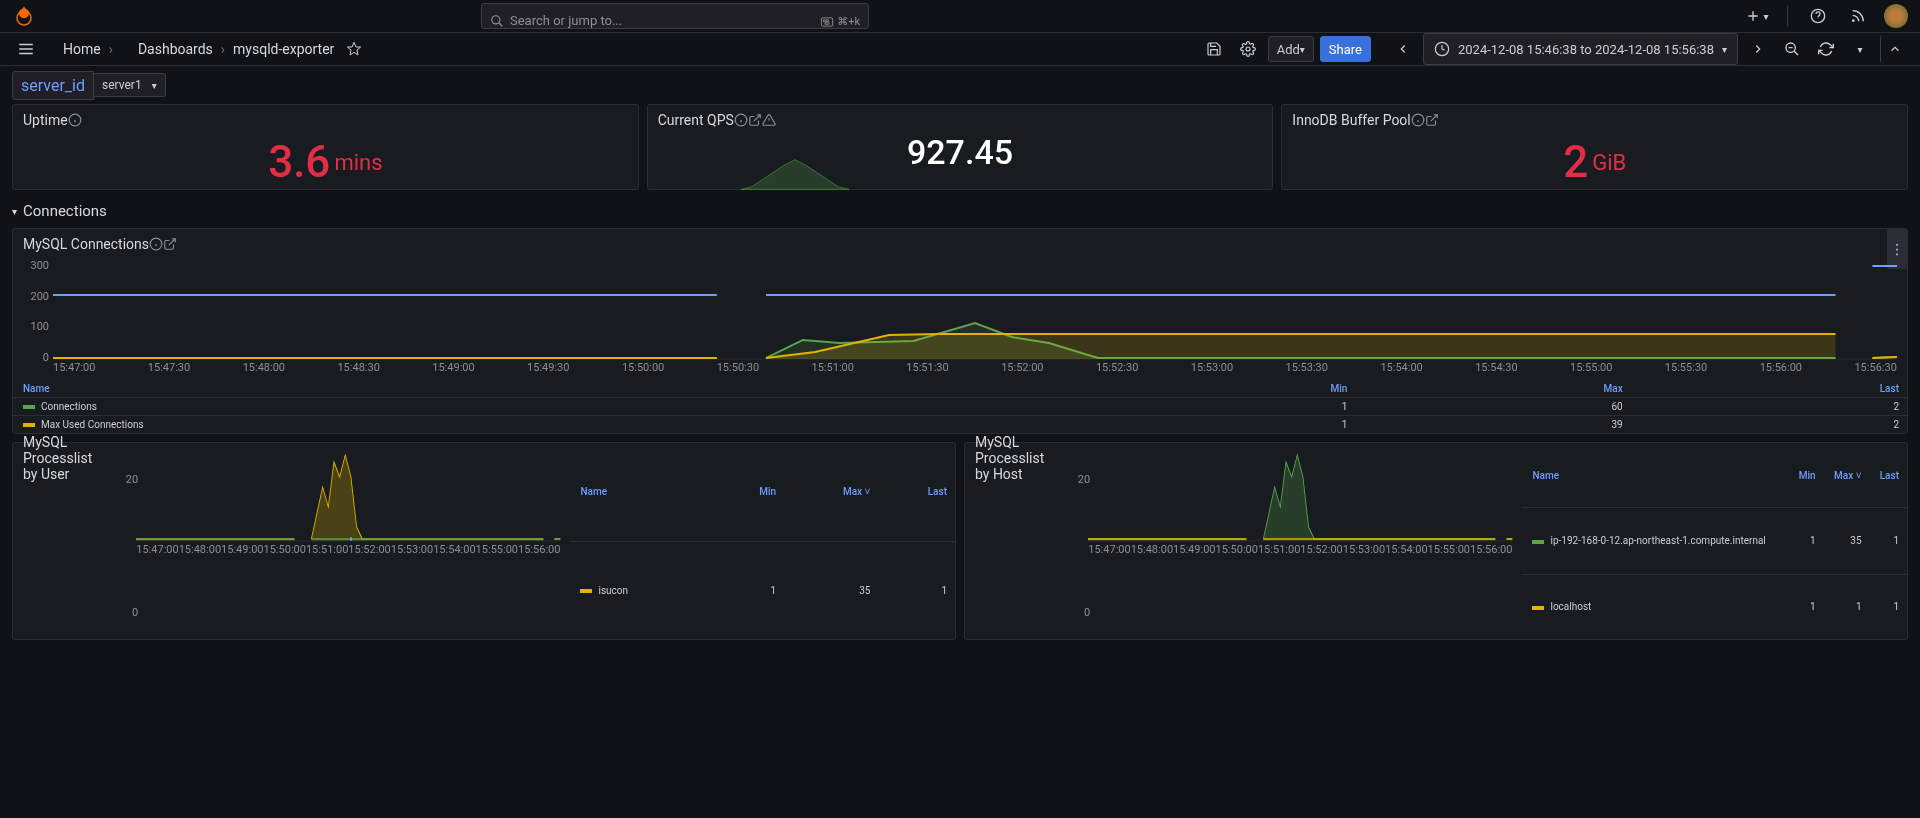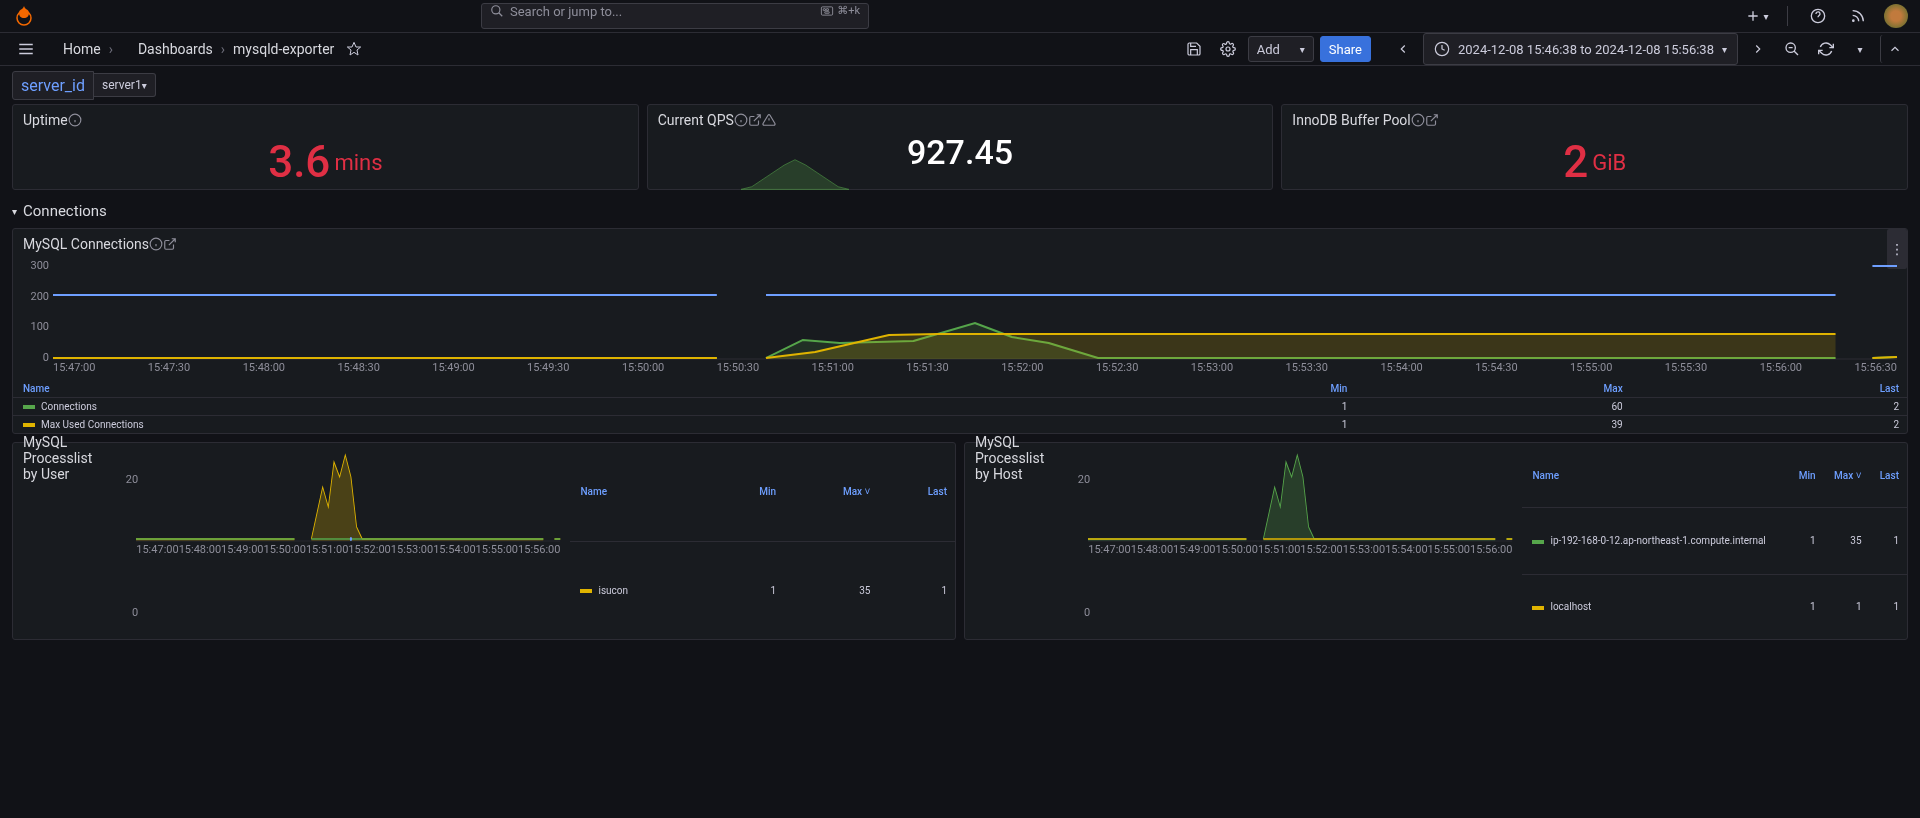--- a/index.html
+++ b/index.html
@@ -1,34 +1,34 @@
 <!DOCTYPE html>
 <html><head>
 <meta charset="utf-8">
 <style>
 * { box-sizing: border-box; margin: 0; padding: 0; }
 body { font-family: -apple-system, BlinkMacSystemFont, "Segoe UI", Roboto, Helvetica, Arial, sans-serif; background: #111217; color: #ccccdc; font-size: 13px; overflow: hidden; height: 818px; width: 1920px; }
 .topbar { height: 33px; display: flex; align-items: center; padding: 0 12px; border-bottom: 1px solid #2c2c34; }
 .logo { width: 24px; height: 24px; margin-right: 8px; }
-.search-wrap { margin-left: auto; margin-right: auto; width: 388px; height: 26px; background: #1f1f25; border: 1px solid #3c3c44; border-radius: 3px; display: flex; align-items: flex-start; padding: 0 8px; }
+.search-wrap { margin-left: auto; margin-right: auto; width: 388px; height: 26px; background: #1f1f25; border: 1px solid #3c3c44; border-radius: 3px; display: flex; align-items: flex-end; padding: 0 8px; }
 .search-wrap .shortcut { margin-left: auto; font-size: 11px; color: #8e8e9a; display:flex; align-items:center; gap:4px;}
 .topbar-right { display: flex; align-items: center; gap: 12px; margin-left: auto; }
 .icon-btn { width: 28px; height: 28px; display: flex; align-items: center; justify-content: center; border-radius: 3px; cursor: pointer; color: #ccccdc; }
 .avatar { width: 24px; height: 24px; border-radius: 50%; background: radial-gradient(circle, #c17a3d 30%, #4a6b2a 100%); }
 .toolbar { height: 33px; display: flex; align-items: center; padding: 0 12px; gap: 6px; border-bottom: 1px solid #2c2c34; }
 .toolbar .breadcrumb { display: flex; align-items: center; gap: 8px; color: #d8d9df; font-size: 14px; }
 .toolbar .breadcrumb .sep { color: #6e6e7a; }
 .toolbar .breadcrumb a { color: #d8d9df; text-decoration: none; margin-left: 17px; }
 .toolbar-spacer { flex: 1; }
-.btn { height: 24px; padding: 12px 8px; border-radius: 3px; display:flex; align-items:center; font-size:13px; cursor:pointer; border: 1px solid #3c3c44; background:#1f1f25; gap:20px;}
+.btn { height: 24px; padding: 12px 8px; border-radius: 3px; display:flex; align-items:center; font-size:13px; cursor:pointer; border: 1px solid #3c3c44; background:#1f1f25; gap:0;}
 .btn-primary { background: #3871dc; border-color:#3871dc; color:#fff; }
 .timerange { display:flex; align-items:center; gap:8px; height:32px; background:#1f1f25; border:1px solid #3c3c44; border-radius:3px; padding:0 10px; font-size:13px;}
 .var-row { height:38px; display:flex; align-items:center; padding:0 12px; gap:0; }
 .var-label { padding:4px 8px; background:#1f1f25; border:1px solid #3c3c44; font-size:16px; color:#6e9fff; border-radius:3px 0 0 3px;}
-.var-value { padding:4px 8px; background:#1f1f25; border:1px solid #3c3c44; border-left:0; font-size:12px; border-radius:0 3px 3px 0; display:flex; align-items:center; gap:0;}
+.var-value { padding:4px 8px; background:#1f1f25; border:1px solid #3c3c44; border-left:0; font-size:12px; border-radius:0 3px 3px 0; display:flex; align-items:center; gap:10px;}
 .content { padding: 0 12px; }
 .stat-row { display:flex; gap:8px; margin-bottom:8px; }
 .panel { background:#181b1f; border:1px solid #2c2c34; border-radius:3px; }
 .stat-panel { flex:1; height:86px; display:flex; flex-direction:column; }
 .panel-header { height:30px; display:flex; align-items:center; padding:0 10px; font-size:14px; color:#d8d9df; }
 .stat-body { flex:1; display:flex; align-items:center; justify-content:center; position:relative; }
 .stat-value { font-size:44px; font-weight:500; color:#e02f44; }
 .stat-unit { font-size:22px; color:#e02f44; margin-left:4px; }
 .stat-value.green { color:#ffffff; }
 .stat-value.red2 { color:#e02f44; }

